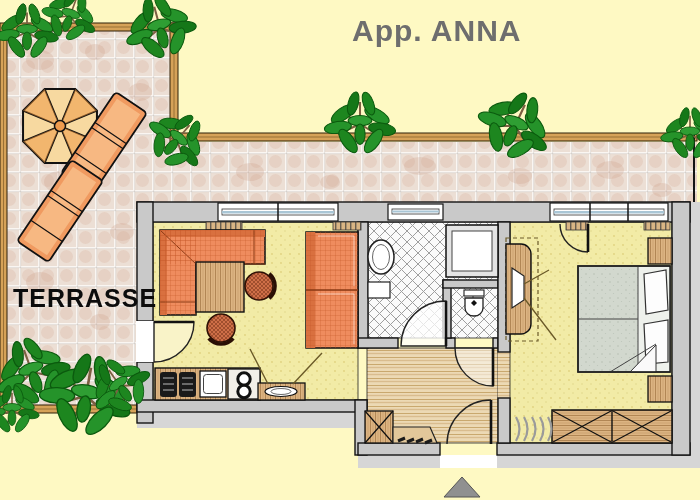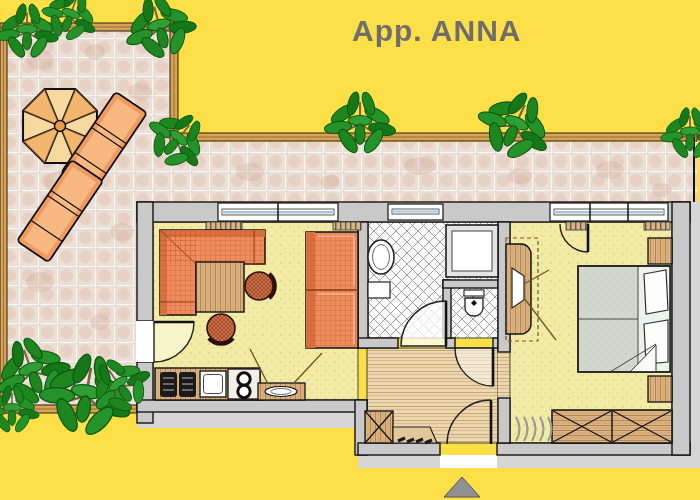--- a/index.html
+++ b/index.html
@@ -1,33 +1,34 @@
 <!DOCTYPE html>
 <html><head>
 <meta charset="utf-8">
 <style>
   html,body{margin:0;padding:0;background:#ffffff;}
-  #stage{position:relative;width:700px;height:500px;background:#fde047;overflow:hidden;
+  #stage{position:relative;width:700px;height:500px;background:#fef9c3;overflow:hidden;
          font-family:"Liberation Sans", sans-serif;}
   #plan-svg{position:absolute;left:0;top:0;}
   .title-block{position:absolute;left:352px;top:14px;color:#6e6e6e;z-index:5;}
   .title-main{font-size:30px;font-weight:900;letter-spacing:1px;line-height:34px;}
   .title-sub{font-size:18px;font-weight:700;line-height:24px;}
   .terrasse-label{position:absolute;left:13px;top:284px;z-index:6;color:#0c0c0c;
                   font-size:25px;font-weight:900;letter-spacing:1px;}
 </style>
 </head>
 <body>
 
 <div id="stage">
 
   <div class="title-block">
     <div class="title-main">App. ANNA</div>
   </div>
 
+  <div class="terrasse-label">TERRASSE</div>
 
   <svg id="plan-svg" width="700" height="500" viewBox="0 0 700 500">
     <defs>
       <pattern id="tileP" width="19" height="19" patternUnits="userSpaceOnUse">
         <rect width="19" height="19" fill="#ecdfd5"></rect>
         <circle cx="9.5" cy="9.5" r="6.5" fill="rgba(214,174,154,0.30)"></circle>
         <path d="M0,1 H19 M1,0 V19" stroke="#faf6f2" stroke-width="2"></path>
         <path d="M0,1.6 H19 M1.6,0 V19" stroke="rgba(120,110,105,0.35)" stroke-width="0.5"></path>
       </pattern>
       <pattern id="woodV" width="5" height="14" patternUnits="userSpaceOnUse">

